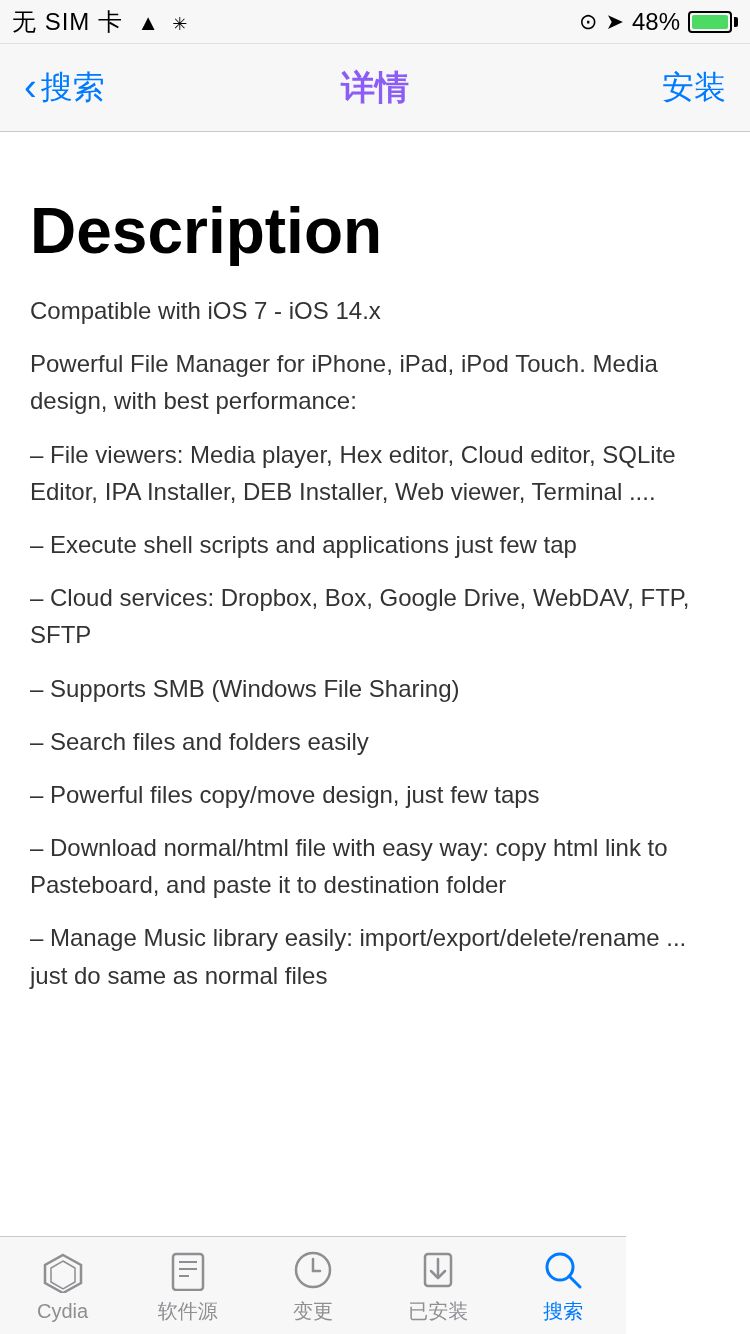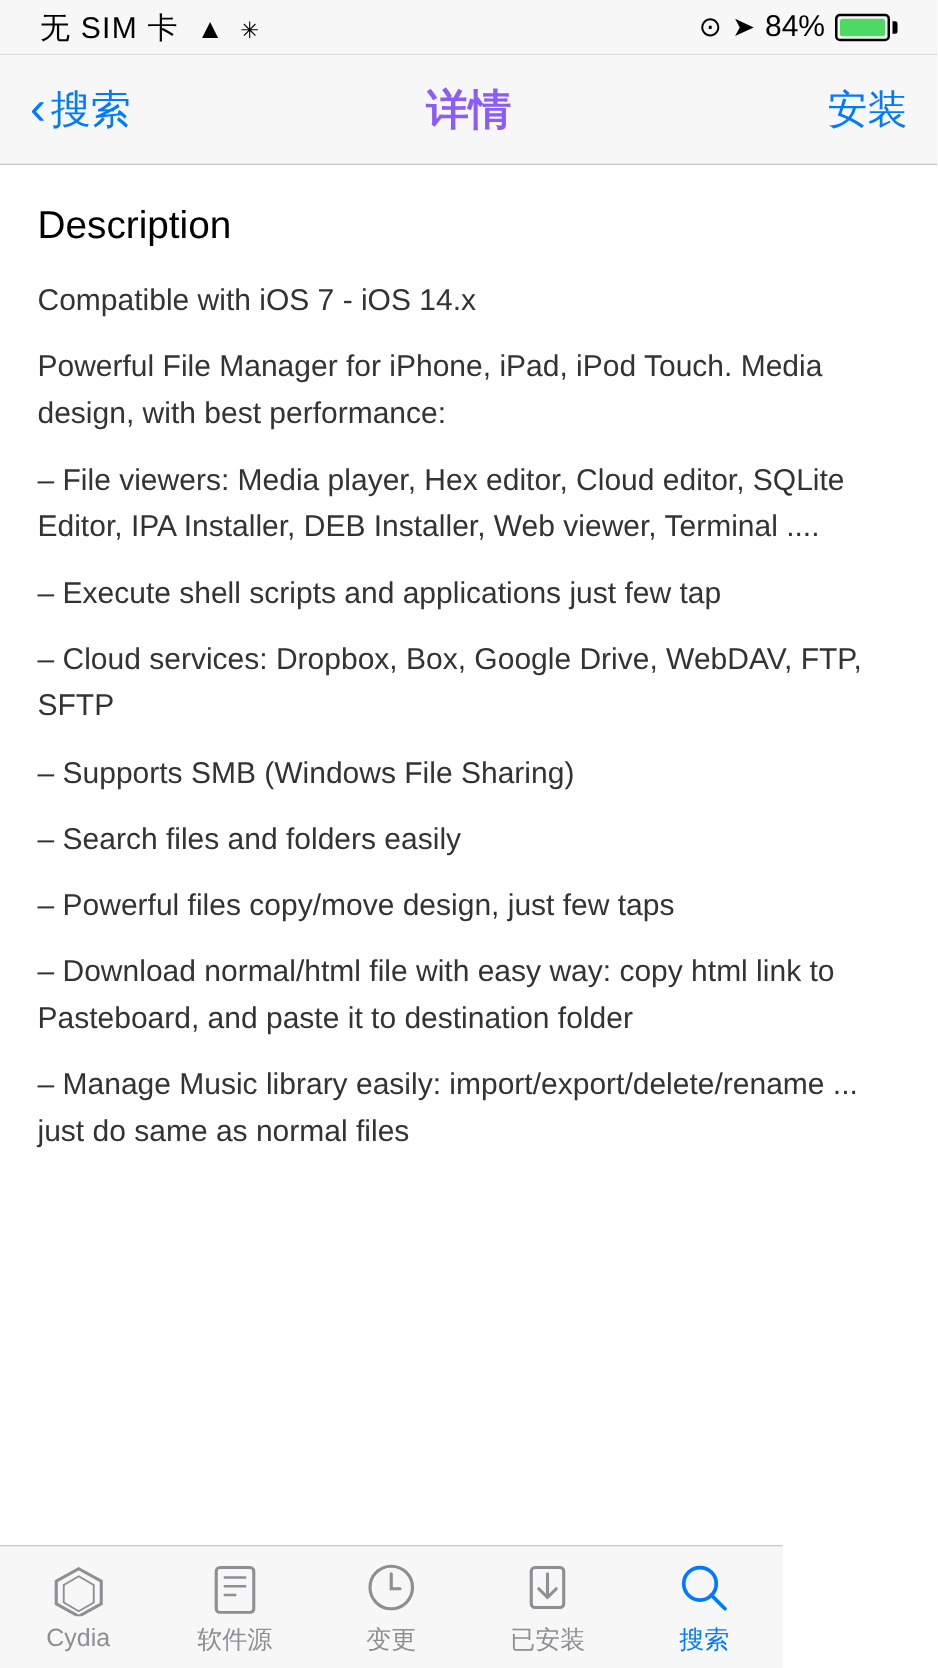--- a/index.html
+++ b/index.html
@@ -13,21 +13,21 @@
     }
 
     
     .status-bar {
       width: 750px;
       height: 44px;
       background: #f7f7f7;
       display: flex;
       align-items: center;
       justify-content: space-between;
-      padding: 0 32px;
+      padding: 0 12px;
       border-bottom: 1px solid #e0e0e0;
     }
     .status-left {
       font-size: 26px;
       font-weight: 500;
       color: #000;
       letter-spacing: 1px;
     }
     .status-center {
       font-size: 28px;
@@ -109,24 +109,25 @@
       cursor: pointer;
     }
 
     
     .content {
       padding: 30px 30px 20px 30px;
       background: #fff;
     }
 
     .section-title {
-      font-size: 31px;
-      font-weight: 400;
+      font-size: 64px;
+      font-weight: 700;
       color: #000;
       margin-bottom: 24px;
+      margin-top: 32px;
     }
 
     .description-text {
       font-size: 24px;
       color: #333;
       line-height: 1.55;
     }
 
     .description-text p {
       margin-bottom: 16px;
@@ -177,21 +178,21 @@
 
 <div class="status-bar">
   <div class="status-left">
     <span style="font-size:24px;font-weight:500;">无 SIM 卡</span>
     <span style="font-size:22px;margin-left:6px;">▲</span>
     <span style="font-size:18px;margin-left:4px;">✳</span>
   </div>
   <div class="status-right">
     <span style="font-size:22px;">⊙</span>
     <span style="font-size:22px;">➤</span>
-    <span style="font-size:24px;font-weight:500;">84%</span>
+    <span style="font-size:24px;font-weight:500;">48%</span>
     <div class="battery-icon">
       <div class="battery-body">
         <div class="battery-fill"></div>
       </div>
       <div class="battery-tip"></div>
     </div>
   </div>
 </div>
 
 <div class="nav-bar">

